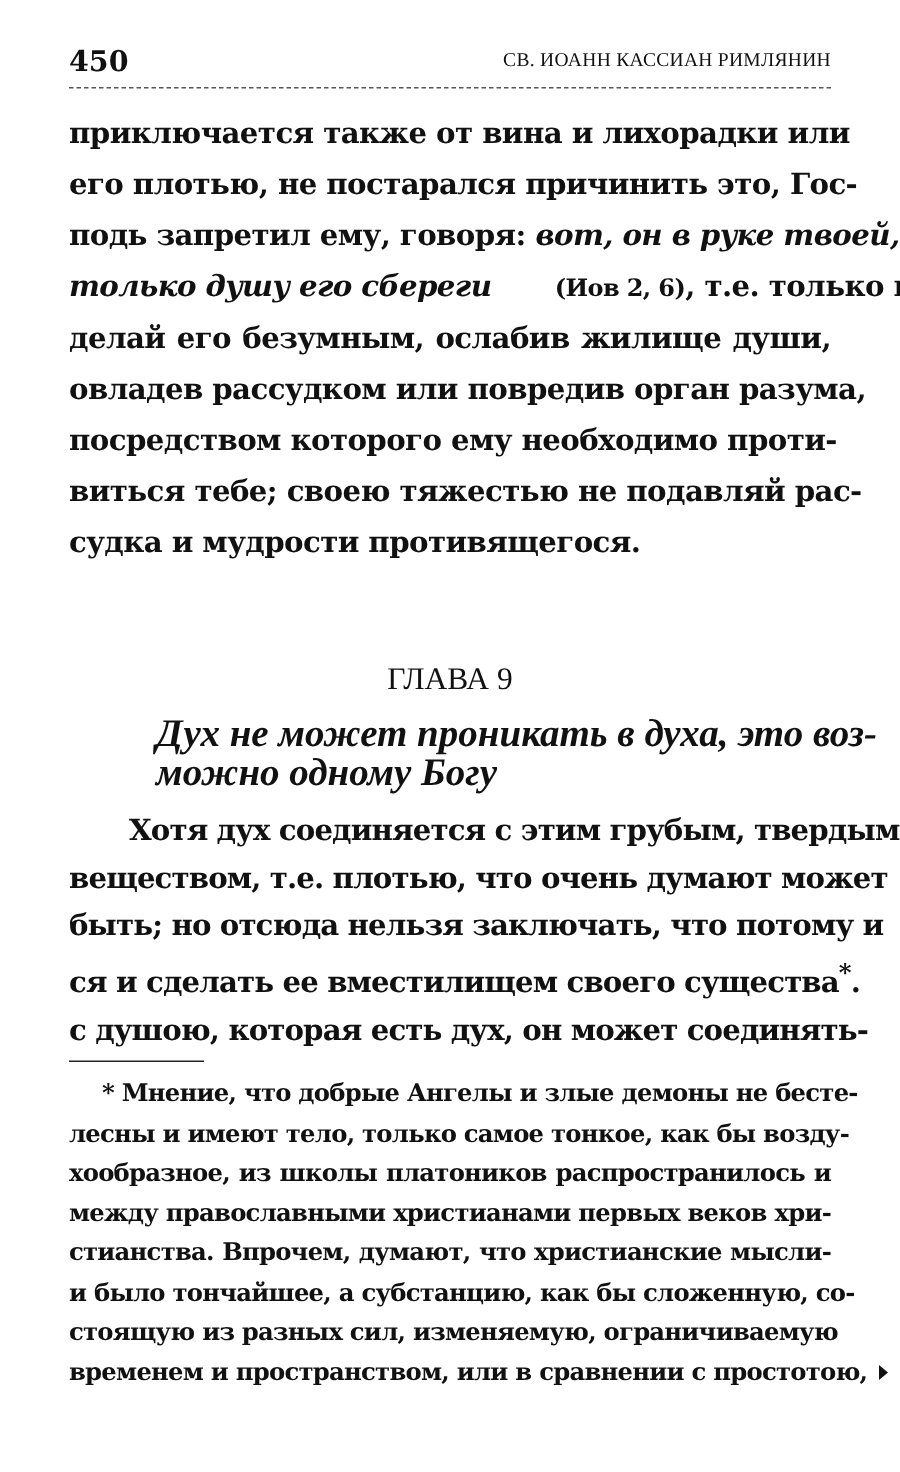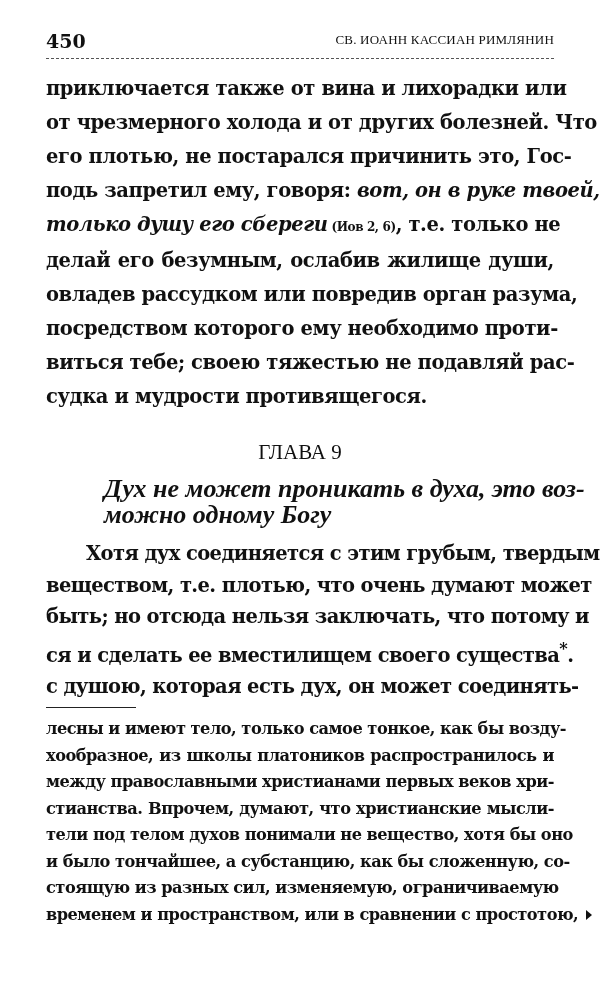--- a/index.html
+++ b/index.html
@@ -10,21 +10,21 @@
   .header .num { position: absolute; left: 0; top: 0; font-size: 19px; font-weight: bold; }
   .header .title { position: absolute; right: 0; top: 2px; font-family: "Liberation Serif", serif;
     font-size: 13px; letter-spacing: 0.2px; }
   .header-rule { position: absolute; top: 58px; left: 0; width: 508px; border-top: 1px dashed #555; }
   .body-text { position: absolute; top: 72px; left: 0; width: 508px;
     font-family: "DejaVu Serif", serif; font-size: 19.5px; line-height: 34px; font-weight: bold;
     text-align: justify; letter-spacing: -0.4px; }
   .line { display: block; white-space: nowrap; text-align-last: justify; text-align: justify; }
   .line.last { text-align-last: left; }
   .ital { font-style: italic; }
-  .ref { font-size: 12px; }
+  .ref { font-size: 16px; margin-left: 37px; }
   .chapter { position: absolute; top: 440px; left: 0; width: 508px; text-align: center;
     font-family: "Liberation Serif", serif; font-size: 21px; }
   .subtitle { position: absolute; top: 476px; left: 58px; width: 402px;
     font-family: "Liberation Serif", serif; font-style: italic; font-weight: bold;
     font-size: 26px; line-height: 26px; }
   .para2 { position: absolute; top: 538px; left: 0; width: 508px;
     font-family: "DejaVu Serif", serif; font-size: 19.5px; line-height: 31.5px; font-weight: bold;
     letter-spacing: -0.6px; }
   .indent { padding-left: 40px; }
   .fn-rule { position: absolute; top: 707px; left: 0; width: 90px; border-top: 1px solid #222; }
@@ -42,21 +42,20 @@
 <div class="page">
 
   <div class="header">
     <span class="num">450</span>
     <span class="title">СВ. ИОАНН КАССИАН РИМЛЯНИН</span>
   </div>
   <div class="header-rule"></div>
 
   <div class="body-text">
     <span class="line">приключается также от вина и лихорадки или</span>
-    <span class="line">от чрезмерного холода и от других болезней. Что</span>
     <span class="line">его плотью, не постарался причинить это, Гос-</span>
     <span class="line"><span>подь запретил ему, говоря: </span><span class="ital">вот, он в руке твоей,</span></span>
     <span class="line"><span class="ital">только душу его сбереги</span><span class="ref"> (Иов 2, 6)</span><span>, т.е. только не</span></span>
     <span class="line">делай его безумным, ослабив жилище души,</span>
     <span class="line">овладев рассудком или повредив орган разума,</span>
     <span class="line">посредством которого ему необходимо проти-</span>
     <span class="line">виться тебе; своею тяжестью не подавляй рас-</span>
     <span class="line last">судка и мудрости противящегося.</span>
   </div>
 
@@ -71,23 +70,23 @@
     <span class="line indent">Хотя дух соединяется с этим грубым, твердым</span>
     <span class="line">веществом, т.е. плотью, что очень думают может</span>
     <span class="line">быть; но отсюда нельзя заключать, что потому и</span>
     <span class="line"><span>ся и сделать ее вместилищем своего существа</span><sup>*</sup><span>.</span></span>
     <span class="line">с душою, которая есть дух, он может соединять-</span>
   </div>
 
   <div class="fn-rule"></div>
 
   <div class="footnote">
+    <span class="line fn-indent">* Мнение, что добрые Ангелы и злые демоны не бесте-</span>
     <span class="line">лесны и имеют тело, только самое тонкое, как бы возду-</span>
     <span class="line">хообразное, из школы платоников распространилось и</span>
     <span class="line">между православными христианами первых веков хри-</span>
     <span class="line">стианства. Впрочем, думают, что христианские мысли-</span>
-    <span class="line">тели под телом духов понимали не вещество, хотя бы оно</span>
     <span class="line">и было тончайшее, а субстанцию, как бы сложенную, со-</span>
     <span class="line">стоящую из разных сил, изменяемую, ограничиваемую</span>
     <span class="line last"><span>временем и пространством, или в сравнении с простотою,</span><span class="cont-arrow"></span></span>
   </div>
 
 </div>
 
 </body></html>

